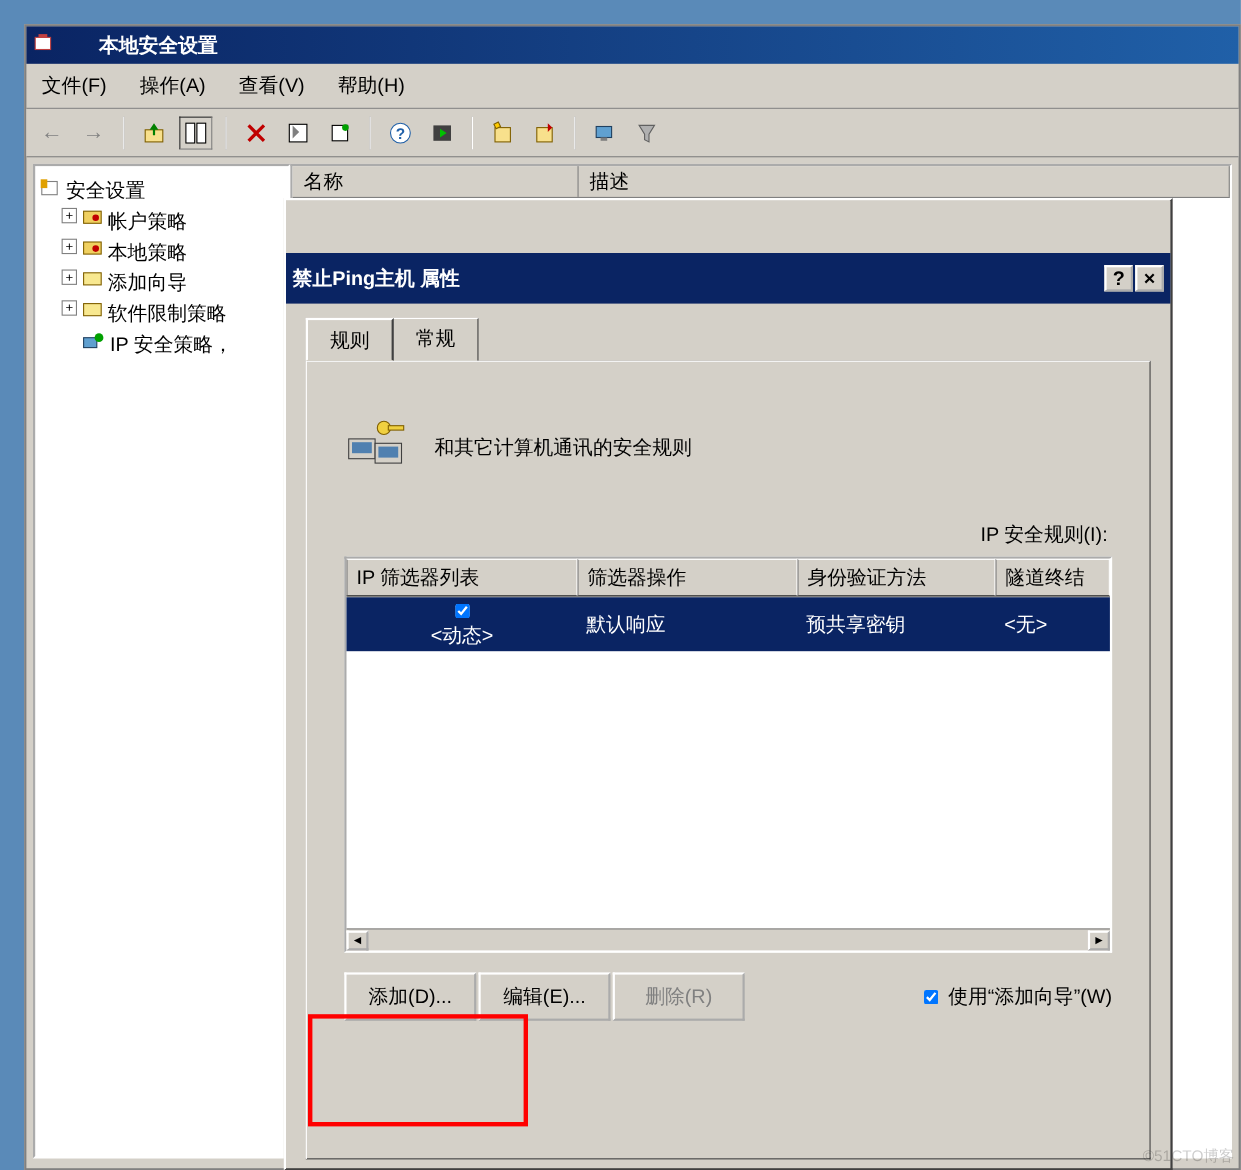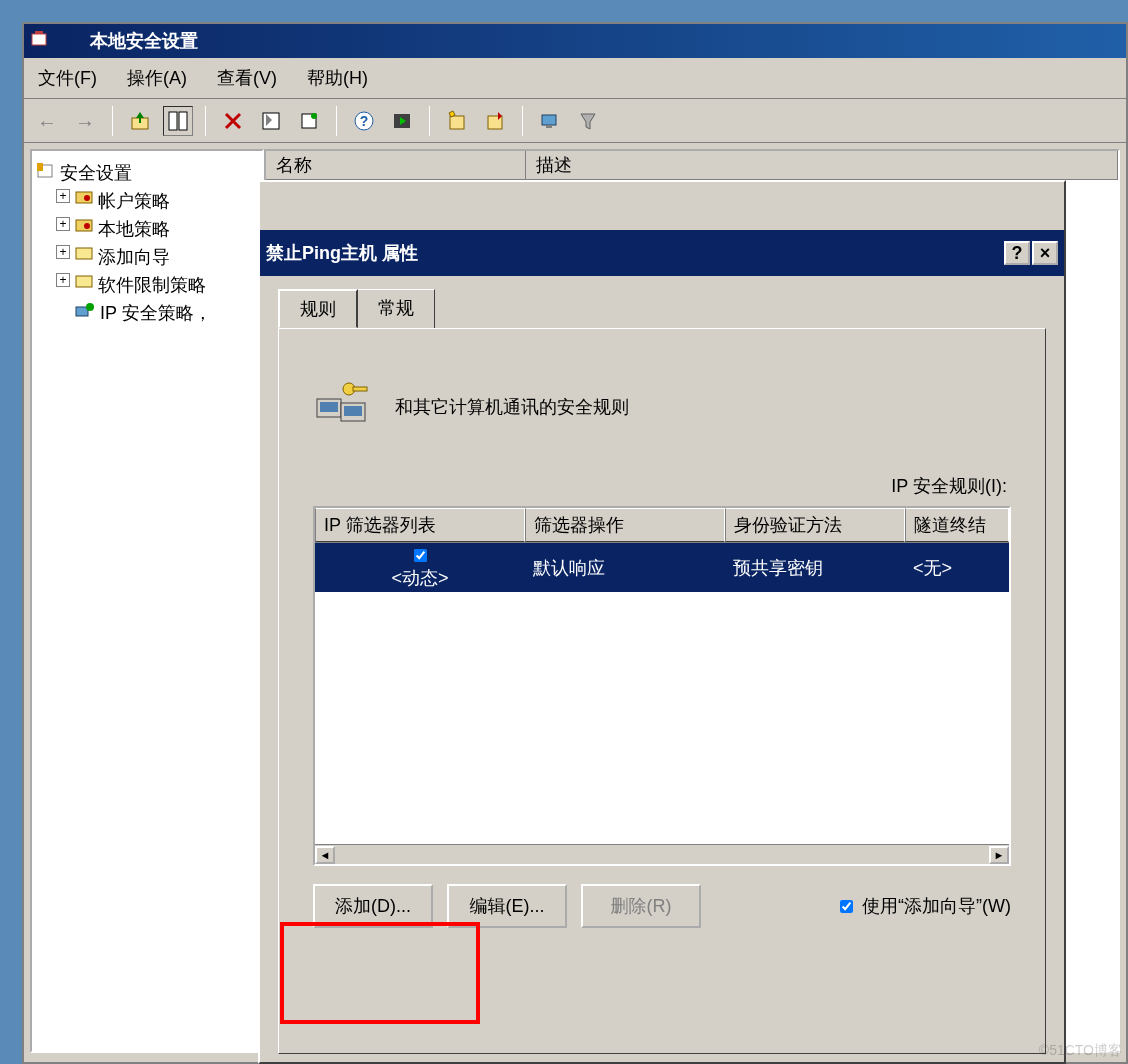--- a/index.html
+++ b/index.html
@@ -45,21 +45,21 @@
   .rules-hdr { display: flex; background: #d4d0c8; border-bottom: 1px solid #808080; }
   .rules-hdr .col { padding: 4px 8px; border-right: 1px solid #fff; border-left: 1px solid #808080; border-top: 1px solid #fff; border-bottom: 1px solid #404040; }
   .rules-row { display: flex; background: #0a2463; color: #fff; align-items: center; }
   .rules-row .cell { padding: 2px 8px; flex-direction: column; }
   .rules-row input[type=checkbox] { margin: 4px; }
 
   .hscroll { position: absolute; bottom: 0; left: 0; right: 0; height: 20px; background: #d4d0c8; border-top: 1px solid #808080; display: flex; align-items: center; }
   .hscroll .sbtn { width: 20px; height: 18px; background: #d4d0c8; border: 2px outset #fff; display: flex; align-items: center; justify-content: center; font-size: 11px; }
   .hscroll .track { flex: 1; background: repeating-conic-gradient(#d4d0c8 0% 25%,#e8e4dc 0% 50%) 50% / 2px 2px; }
 
-  .btn-row { display: flex; align-items: center; gap: 14px; margin: 18px 10px 0; }
+  .btn-row { display: flex; align-items: center; gap: 2px; margin: 18px 10px 0; }
   .wbtn { padding: 8px 16px; background: #d4d0c8; border: 2px outset #fff; min-width: 120px; text-align: center; }
   .wbtn.disabled { color: #808080; }
   .chk-wrap { display: flex; align-items: center; gap: 6px; margin-left: auto; }
 
   .dlg-footer { height: 60px; display: flex; justify-content: flex-end; align-items: center; gap: 18px; padding: 0 20px; }
   .fbtn { padding: 8px 0; width: 120px; text-align: center; background: #d4d0c8; border: 2px outset #fff; }
   .fbtn.disabled { color: #808080; }
 
   .red-box { position: absolute; border: 4px solid #ff0000; pointer-events: none; }
   .watermark { position: absolute; right: 6px; bottom: 4px; color: rgba(0,0,0,0.2); font-size: 14px; }

